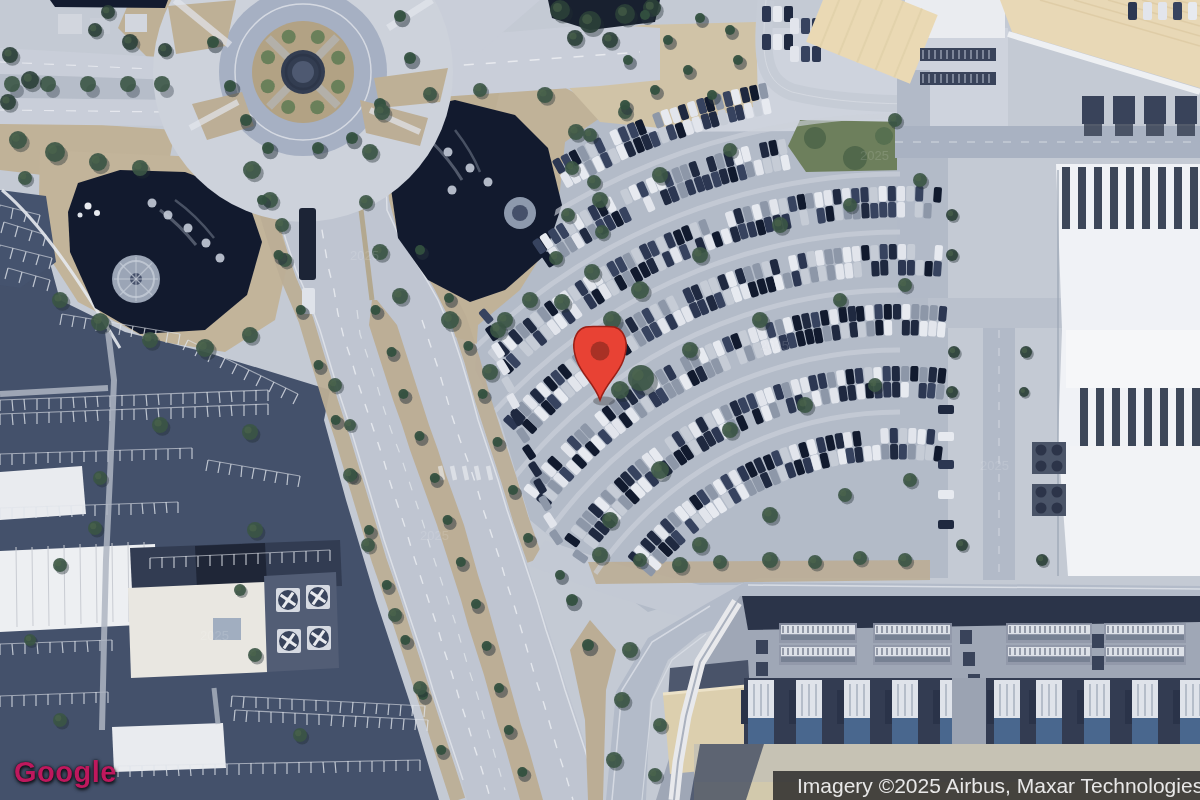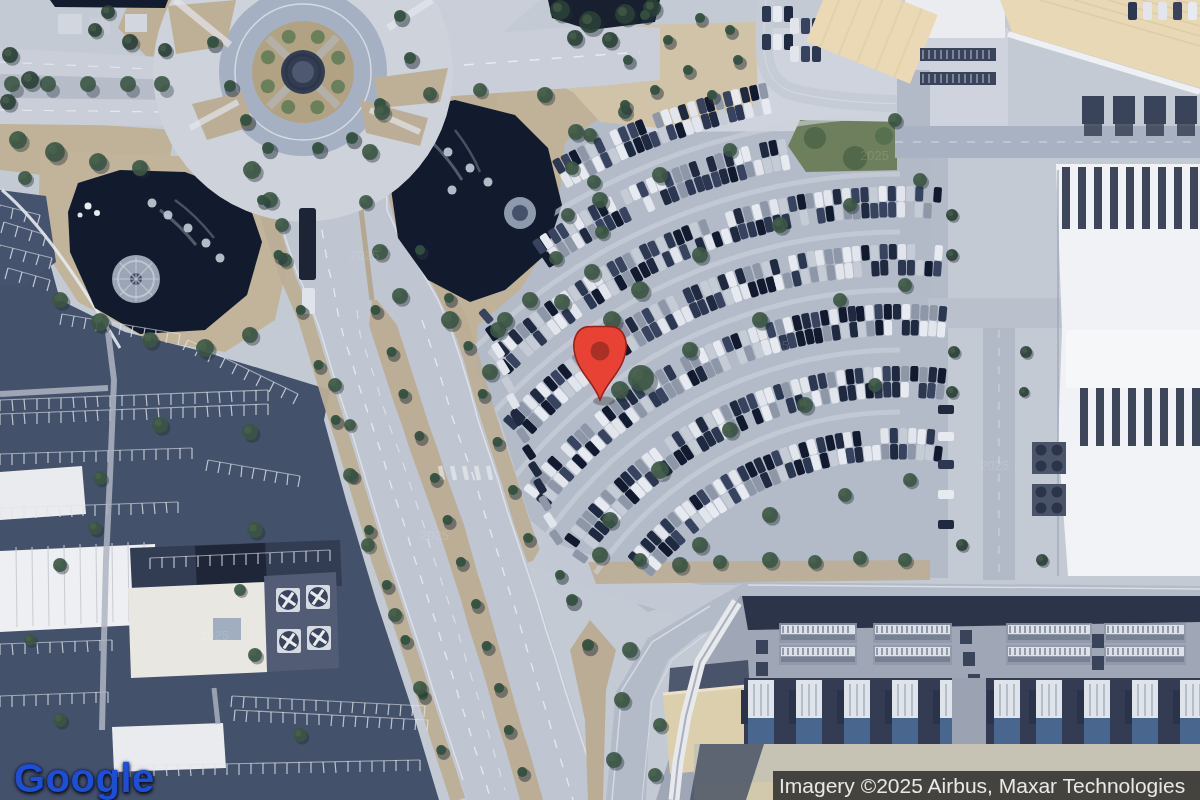--- a/index.html
+++ b/index.html
@@ -1,24 +1,24 @@
 <!DOCTYPE html>
 <html><head>
 <meta charset="utf-8">
 <style>
   html,body { margin:0; padding:0; width:1200px; height:800px; overflow:hidden;
                font-family:"Liberation Sans", sans-serif; }
   .map { position:relative; width:1200px; height:800px; background:#c4cad4; }
   .map svg { filter: blur(0.45px); }
-  .glogo { position:absolute; left:14px; top:756px; color:#1d4ed8; font-size:40px;
+  .glogo { position:absolute; left:14px; top:756px; color:#be185d; font-size:29px;
             font-weight:bold; letter-spacing:0.5px;
             text-shadow:0 1px 4px rgba(0,0,0,0.75), 0 0 2px rgba(0,0,0,0.6), 1px 2px 3px rgba(0,0,0,0.5); }
   .attr { position:absolute; left:773px; top:771px; width:427px; height:29px;
            background:rgba(38,38,38,0.82); color:#e8e8e8; font-size:21px;
-           line-height:29px; padding-left:6px; box-sizing:border-box; white-space:nowrap; }
+           line-height:29px; padding-left:24px; box-sizing:border-box; white-space:nowrap; }
 </style>
 </head>
 <body>
 <div class="map">
 <svg width="1200" height="800" viewBox="0 0 1200 800" xmlns="http://www.w3.org/2000/svg">
 
 <rect x="0" y="0" width="1200" height="800" fill="#c4cad4"></rect>
 
 <polygon points="130,0 245,0 232,50 150,60 118,28" fill="#beb096"></polygon>
 

